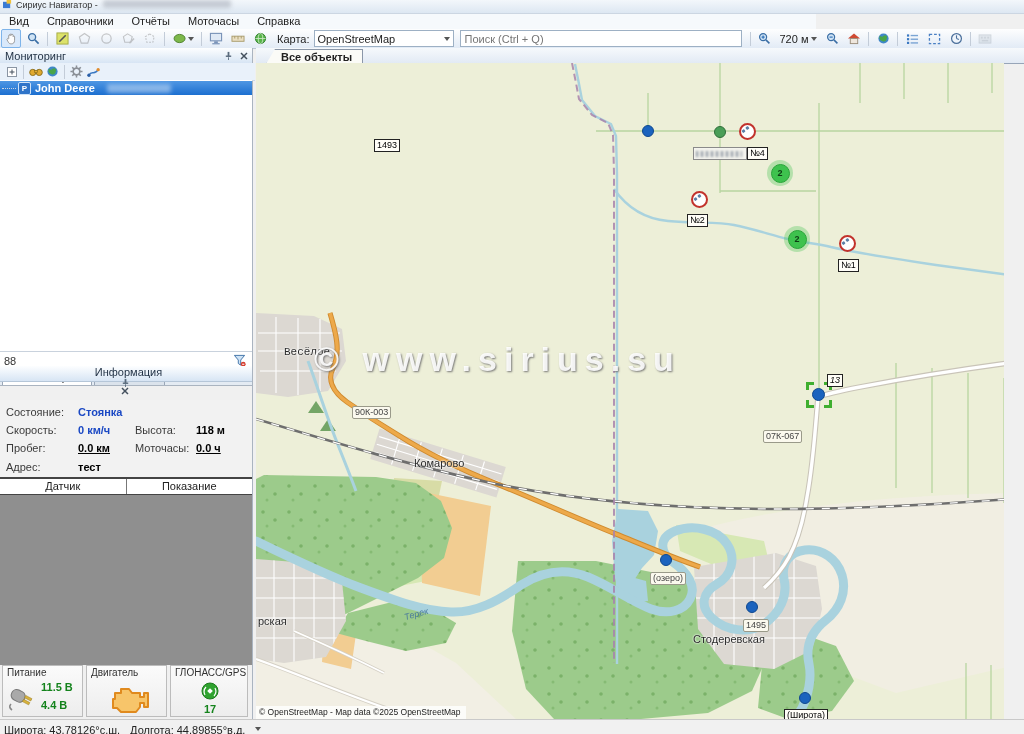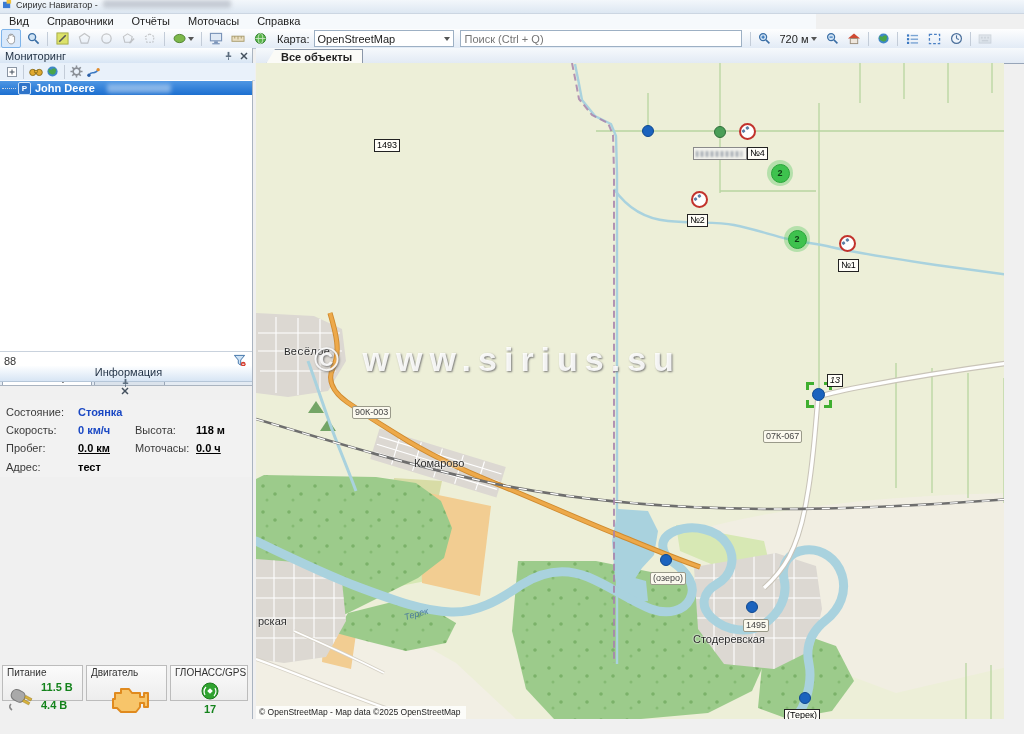--- a/index.html
+++ b/index.html
@@ -51,21 +51,21 @@
   .irow{position:absolute;height:13px;line-height:13px;}
   .ilabel{color:#3a3a3a;}
   .ival-blue{color:#1a48c4;font-weight:bold;}
   .ival{color:#000;font-weight:bold;}
   .ival.u{text-decoration:underline;}
   .sensor-table{position:absolute;left:0;top:429px;width:252px;height:186px;border-top:2px solid #444;background:#8f8f8f;}
   .sth{position:absolute;left:0;top:0;width:252px;height:15px;background:#fff;border-bottom:1px solid #444;display:flex;}
   .sth div{flex:1;text-align:center;line-height:15px;color:#222;}
   .sth div:first-child{border-right:1px solid #777;}
   .gauges{position:absolute;left:0;top:617px;width:252px;height:54px;background:#f0f0f0;display:flex;gap:3px;padding-left:2px;box-sizing:border-box;}
-  .gbox{width:81px;height:36px;border:1px solid #bcbcbc;background:linear-gradient(#fbfbfb,#ededed);position:relative;box-sizing:border-box;}
+  .gbox{width:81px;height:52px;border:1px solid #bcbcbc;background:linear-gradient(#fbfbfb,#ededed);position:relative;box-sizing:border-box;}
   .gtitle{position:absolute;left:4px;top:1px;font-size:10px;color:#333;}
   .gval{color:#14831c;font-weight:bold;font-size:11px;}
   
   .statusbar{position:absolute;left:0;top:719px;width:1024px;height:15px;background:#f1f1f1;border-top:1px solid #c9c9c9;
              display:flex;align-items:flex-start;padding:4px 4px 0 4px;box-sizing:border-box;gap:10px;color:#222;}
   
   .map-tabbar{position:absolute;left:256px;top:48px;width:768px;height:15px;background:linear-gradient(#f6f9fc,#e2eaf4);border-bottom:1px solid #97a5b8;}
   .map-tab{position:absolute;left:10px;top:1px;height:14px;padding:0 10px 0 14px;background:#fbfbf7;border:1px solid #8b97a8;border-bottom:none;
            font-weight:bold;color:#222;line-height:14px;clip-path:polygon(9px 0,100% 0,100% 100%,0 100%);}
   .map-viewport{position:absolute;left:256px;top:63px;width:748px;height:656px;overflow:hidden;background:#edefd8;}
@@ -389,20 +389,26 @@
       <span class="irow ilabel" style="left:135px;top:24px;">Высота:</span>
       <span class="irow ival" style="left:196px;top:24px;">118 м</span>
       <span class="irow ilabel" style="left:6px;top:42px;">Пробег:</span>
       <span class="irow ival u" style="left:78px;top:42px;">0.0 км</span>
       <span class="irow ilabel" style="left:135px;top:42px;">Моточасы:</span>
       <span class="irow ival u" style="left:196px;top:42px;">0.0 ч</span>
       <span class="irow ilabel" style="left:6px;top:61px;">Адрес:</span>
       <span class="irow ival" style="left:78px;top:61px;">тест</span>
     </div>
 
+    <div class="sensor-table">
+      <div class="sth">
+        <div>Датчик</div>
+        <div>Показание</div>
+      </div>
+    </div>
 
     <div class="gauges">
       <div class="gbox">
         <span class="gtitle">Питание</span>
         <svg style="position:absolute;left:4px;top:20px;" width="28" height="26" viewBox="0 0 28 26">
           <g transform="rotate(28 14 13)">
               <rect x="3" y="6" rx="5" width="14" height="11" fill="#a9a9a9" stroke="#777"></rect>
               <rect x="16.5" y="7.6" width="7" height="2.6" fill="#d9b33c" stroke="#9a7d23" stroke-width="0.5"></rect>
               <rect x="16.5" y="12" width="7" height="2.6" fill="#d9b33c" stroke="#9a7d23" stroke-width="0.5"></rect>
             </g>
@@ -632,22 +638,27 @@
     <div class="town" style="left:437px;top:570px;">Стодеревская</div>
     <div class="town" style="left:2px;top:552px;">рская</div>
 
     <div class="dot blue" style="left:490px;top:538px;"></div>
     <div class="mlabel soft" style="left:487px;top:556px;">1495</div>
 
     <div class="dot blue" style="left:404px;top:491px;"></div>
     <div class="mlabel soft" style="left:394px;top:509px;">(озеро)</div>
 
     <div class="dot blue" style="left:543px;top:629px;"></div>
-    <div class="mlabel" style="left:528px;top:646px;">(Терек)</div>
+    <div class="mlabel" style="left:528px;top:646px;">(Широта)</div>
 
     <div class="rivertext" style="left:148px;top:546px;">Терек</div>
 
     <div class="watermark" style="left:58px;top:277px;">© www.sirius.su</div>
     <div class="attribution">© OpenStreetMap - Map data ©2025 OpenStreetMap</div>
   </div>
 
+  <div class="statusbar">
+    <span>Широта: 43.78126°с.ш.</span>
+    <span>Долгота: 44.89855°в.д.</span>
+    <span class="caret" style="margin-top:3px;"></span>
+  </div>
 
 </div>
 
 </body></html>

